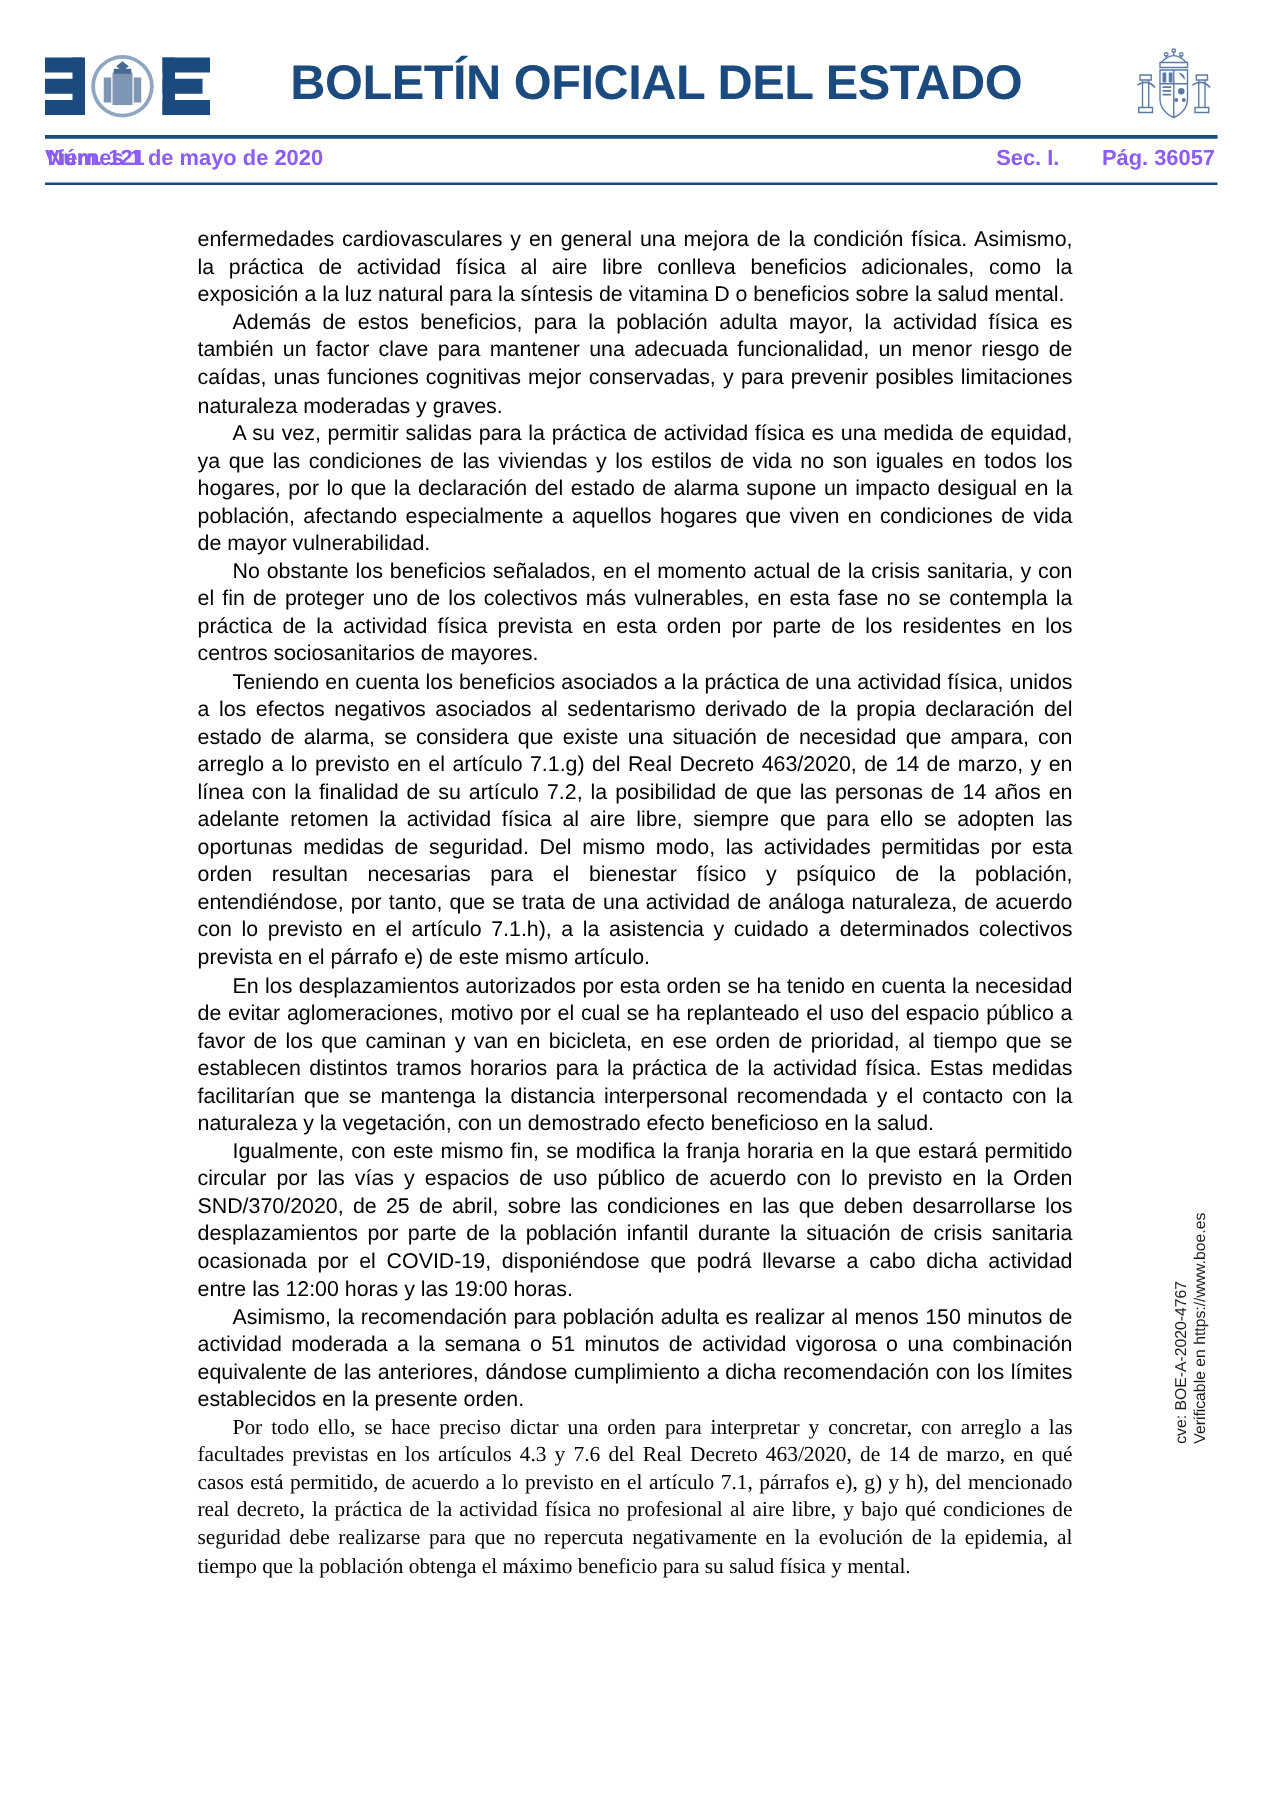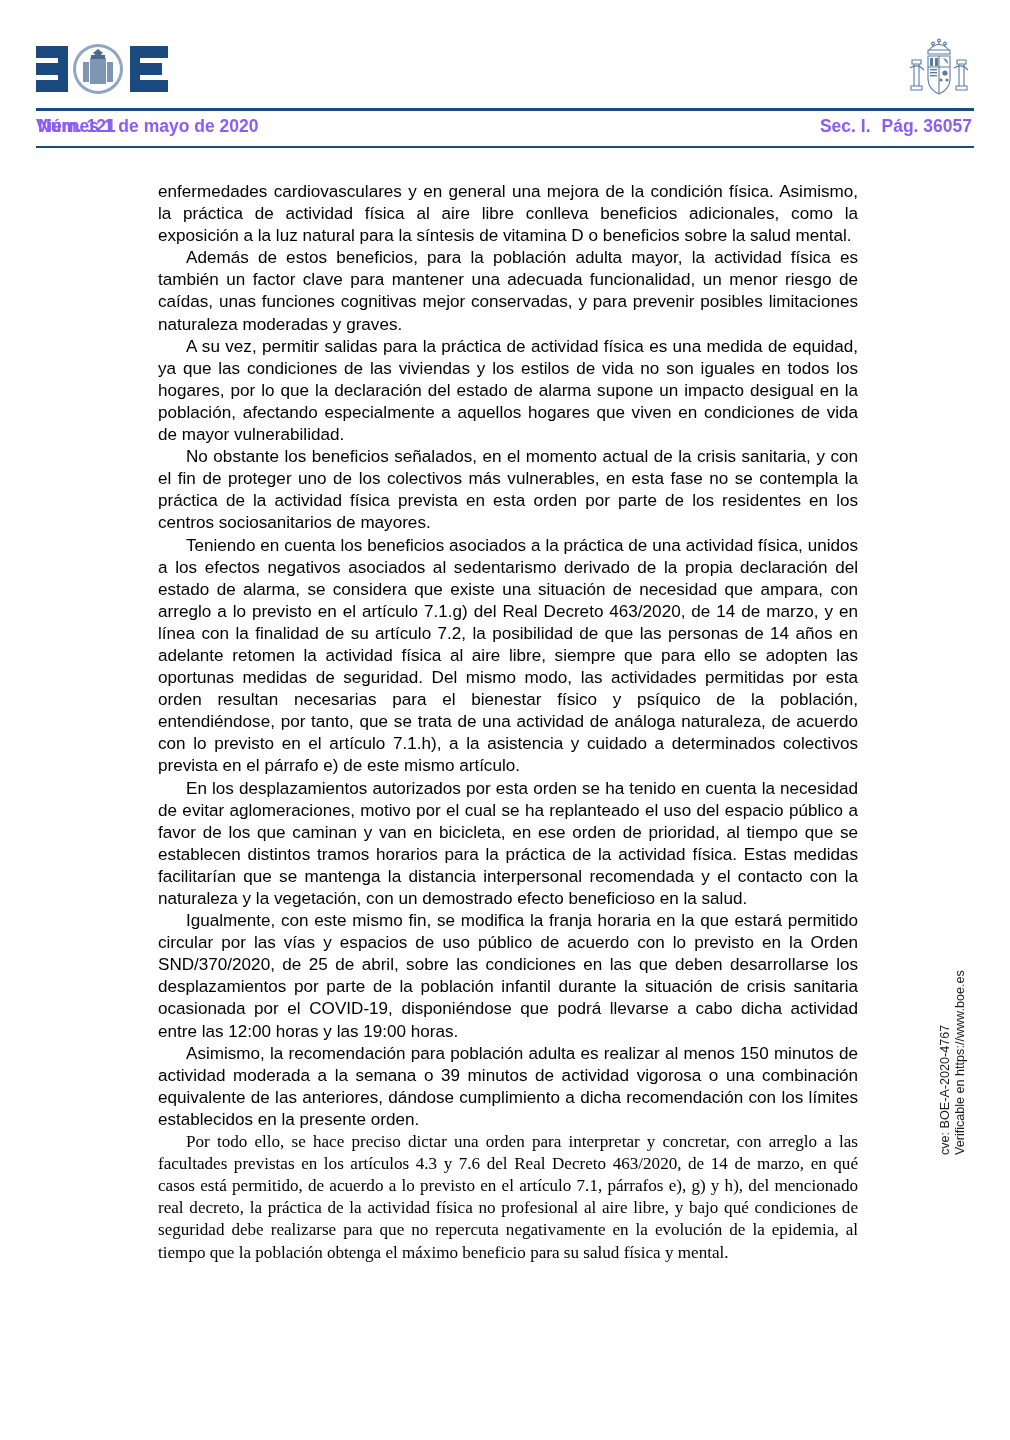--- a/index.html
+++ b/index.html
@@ -98,21 +98,21 @@
     text-align: left;
     white-space: nowrap;
   }
   .info-right {
     position: absolute;
     right: 2px;
     top: 3px;
     white-space: nowrap;
   }
   .info-sec {
-    margin-right: 11px;
+    margin-right: 34px;
   }
 
   
   .content {
     position: absolute;
     left: 158px;
     top: 181px;
     width: 700px;
   }
   .content p {
@@ -189,20 +189,21 @@
       </g>
 
       <g fill="#1b4a7e">
         <rect x="94" y="6" width="38" height="12"></rect>
         <rect x="94" y="23" width="32" height="12"></rect>
         <rect x="94" y="40" width="38" height="12"></rect>
         <rect x="94" y="6" width="10" height="46"></rect>
       </g>
     </svg>
 
+    <div class="masthead-title">BOLETÍN OFICIAL DEL ESTADO</div>
 
     <svg class="coat-of-arms" viewBox="0 0 66 72">
       <g stroke="#5b7ba5" fill="none" stroke-width="1.1">
 
         <path d="M22 17 h22 v4 h-22 z"></path>
         <path d="M23 17 q10 -11 20 0"></path>
         <path d="M27 14 v-3 M33 11 v-3 M39 14 v-3"></path>
         <circle cx="27" cy="10.5" r="1.4"></circle>
         <circle cx="33" cy="7.5" r="1.4"></circle>
         <circle cx="39" cy="10.5" r="1.4"></circle>
@@ -241,21 +242,21 @@
   <div class="rule-bottom"></div>
 
   <div class="content">
     <p>enfermedades cardiovasculares y en general una mejora de la condición física. Asimismo, la práctica de actividad física al aire libre conlleva beneficios adicionales, como la exposición a la luz natural para la síntesis de vitamina D o beneficios sobre la salud mental.</p>
     <p class="indent">Además de estos beneficios, para la población adulta mayor, la actividad física es también un factor clave para mantener una adecuada funcionalidad, un menor riesgo de caídas, unas funciones cognitivas mejor conservadas, y para prevenir posibles limitaciones naturaleza moderadas y graves.</p>
     <p class="indent">A su vez, permitir salidas para la práctica de actividad física es una medida de equidad, ya que las condiciones de las viviendas y los estilos de vida no son iguales en todos los hogares, por lo que la declaración del estado de alarma supone un impacto desigual en la población, afectando especialmente a aquellos hogares que viven en condiciones de vida de mayor vulnerabilidad.</p>
     <p class="indent">No obstante los beneficios señalados, en el momento actual de la crisis sanitaria, y con el fin de proteger uno de los colectivos más vulnerables, en esta fase no se contempla la práctica de la actividad física prevista en esta orden por parte de los residentes en los centros sociosanitarios de mayores.</p>
     <p class="indent">Teniendo en cuenta los beneficios asociados a la práctica de una actividad física, unidos a los efectos negativos asociados al sedentarismo derivado de la propia declaración del estado de alarma, se considera que existe una situación de necesidad que ampara, con arreglo a lo previsto en el artículo 7.1.g) del Real Decreto 463/2020, de 14 de marzo, y en línea con la finalidad de su artículo 7.2, la posibilidad de que las personas de 14 años en adelante retomen la actividad física al aire libre, siempre que para ello se adopten las oportunas medidas de seguridad. Del mismo modo, las actividades permitidas por esta orden resultan necesarias para el bienestar físico y psíquico de la población, entendiéndose, por tanto, que se trata de una actividad de análoga naturaleza, de acuerdo con lo previsto en el artículo 7.1.h), a la asistencia y cuidado a determinados colectivos prevista en el párrafo e) de este mismo artículo.</p>
     <p class="indent">En los desplazamientos autorizados por esta orden se ha tenido en cuenta la necesidad de evitar aglomeraciones, motivo por el cual se ha replanteado el uso del espacio público a favor de los que caminan y van en bicicleta, en ese orden de prioridad, al tiempo que se establecen distintos tramos horarios para la práctica de la actividad física. Estas medidas facilitarían que se mantenga la distancia interpersonal recomendada y el contacto con la naturaleza y la vegetación, con un demostrado efecto beneficioso en la salud.</p>
     <p class="indent">Igualmente, con este mismo fin, se modifica la franja horaria en la que estará permitido circular por las vías y espacios de uso público de acuerdo con lo previsto en la Orden SND/370/2020, de 25 de abril, sobre las condiciones en las que deben desarrollarse los desplazamientos por parte de la población infantil durante la situación de crisis sanitaria ocasionada por el COVID-19, disponiéndose que podrá llevarse a cabo dicha actividad entre las 12:00 horas y las 19:00 horas.</p>
-    <p class="indent">Asimismo, la recomendación para población adulta es realizar al menos 150 minutos de actividad moderada a la semana o 39 minutos de actividad vigorosa o una combinación equivalente de las anteriores, dándose cumplimiento a dicha recomendación con los límites establecidos en la presente orden.</p>
+    <p class="indent">Asimismo, la recomendación para población adulta es realizar al menos 150 minutos de actividad moderada a la semana o 51 minutos de actividad vigorosa o una combinación equivalente de las anteriores, dándose cumplimiento a dicha recomendación con los límites establecidos en la presente orden.</p>
     <p class="indent">Por todo ello, se hace preciso dictar una orden para interpretar y concretar, con arreglo a las facultades previstas en los artículos 4.3 y 7.6 del Real Decreto 463/2020, de 14 de marzo, en qué casos está permitido, de acuerdo a lo previsto en el artículo 7.1, párrafos e), g) y h), del mencionado real decreto, la práctica de la actividad física no profesional al aire libre, y bajo qué condiciones de seguridad debe realizarse para que no repercuta negativamente en la evolución de la epidemia, al tiempo que la población obtenga el máximo beneficio para su salud física y mental.</p>
   </div>
 
   <div class="side-verify">
     <div class="side-col">
       <span>cve: BOE-A-2020-4767</span>
       <span>Verificable en https://www.boe.es</span>
     </div>
   </div>
 

